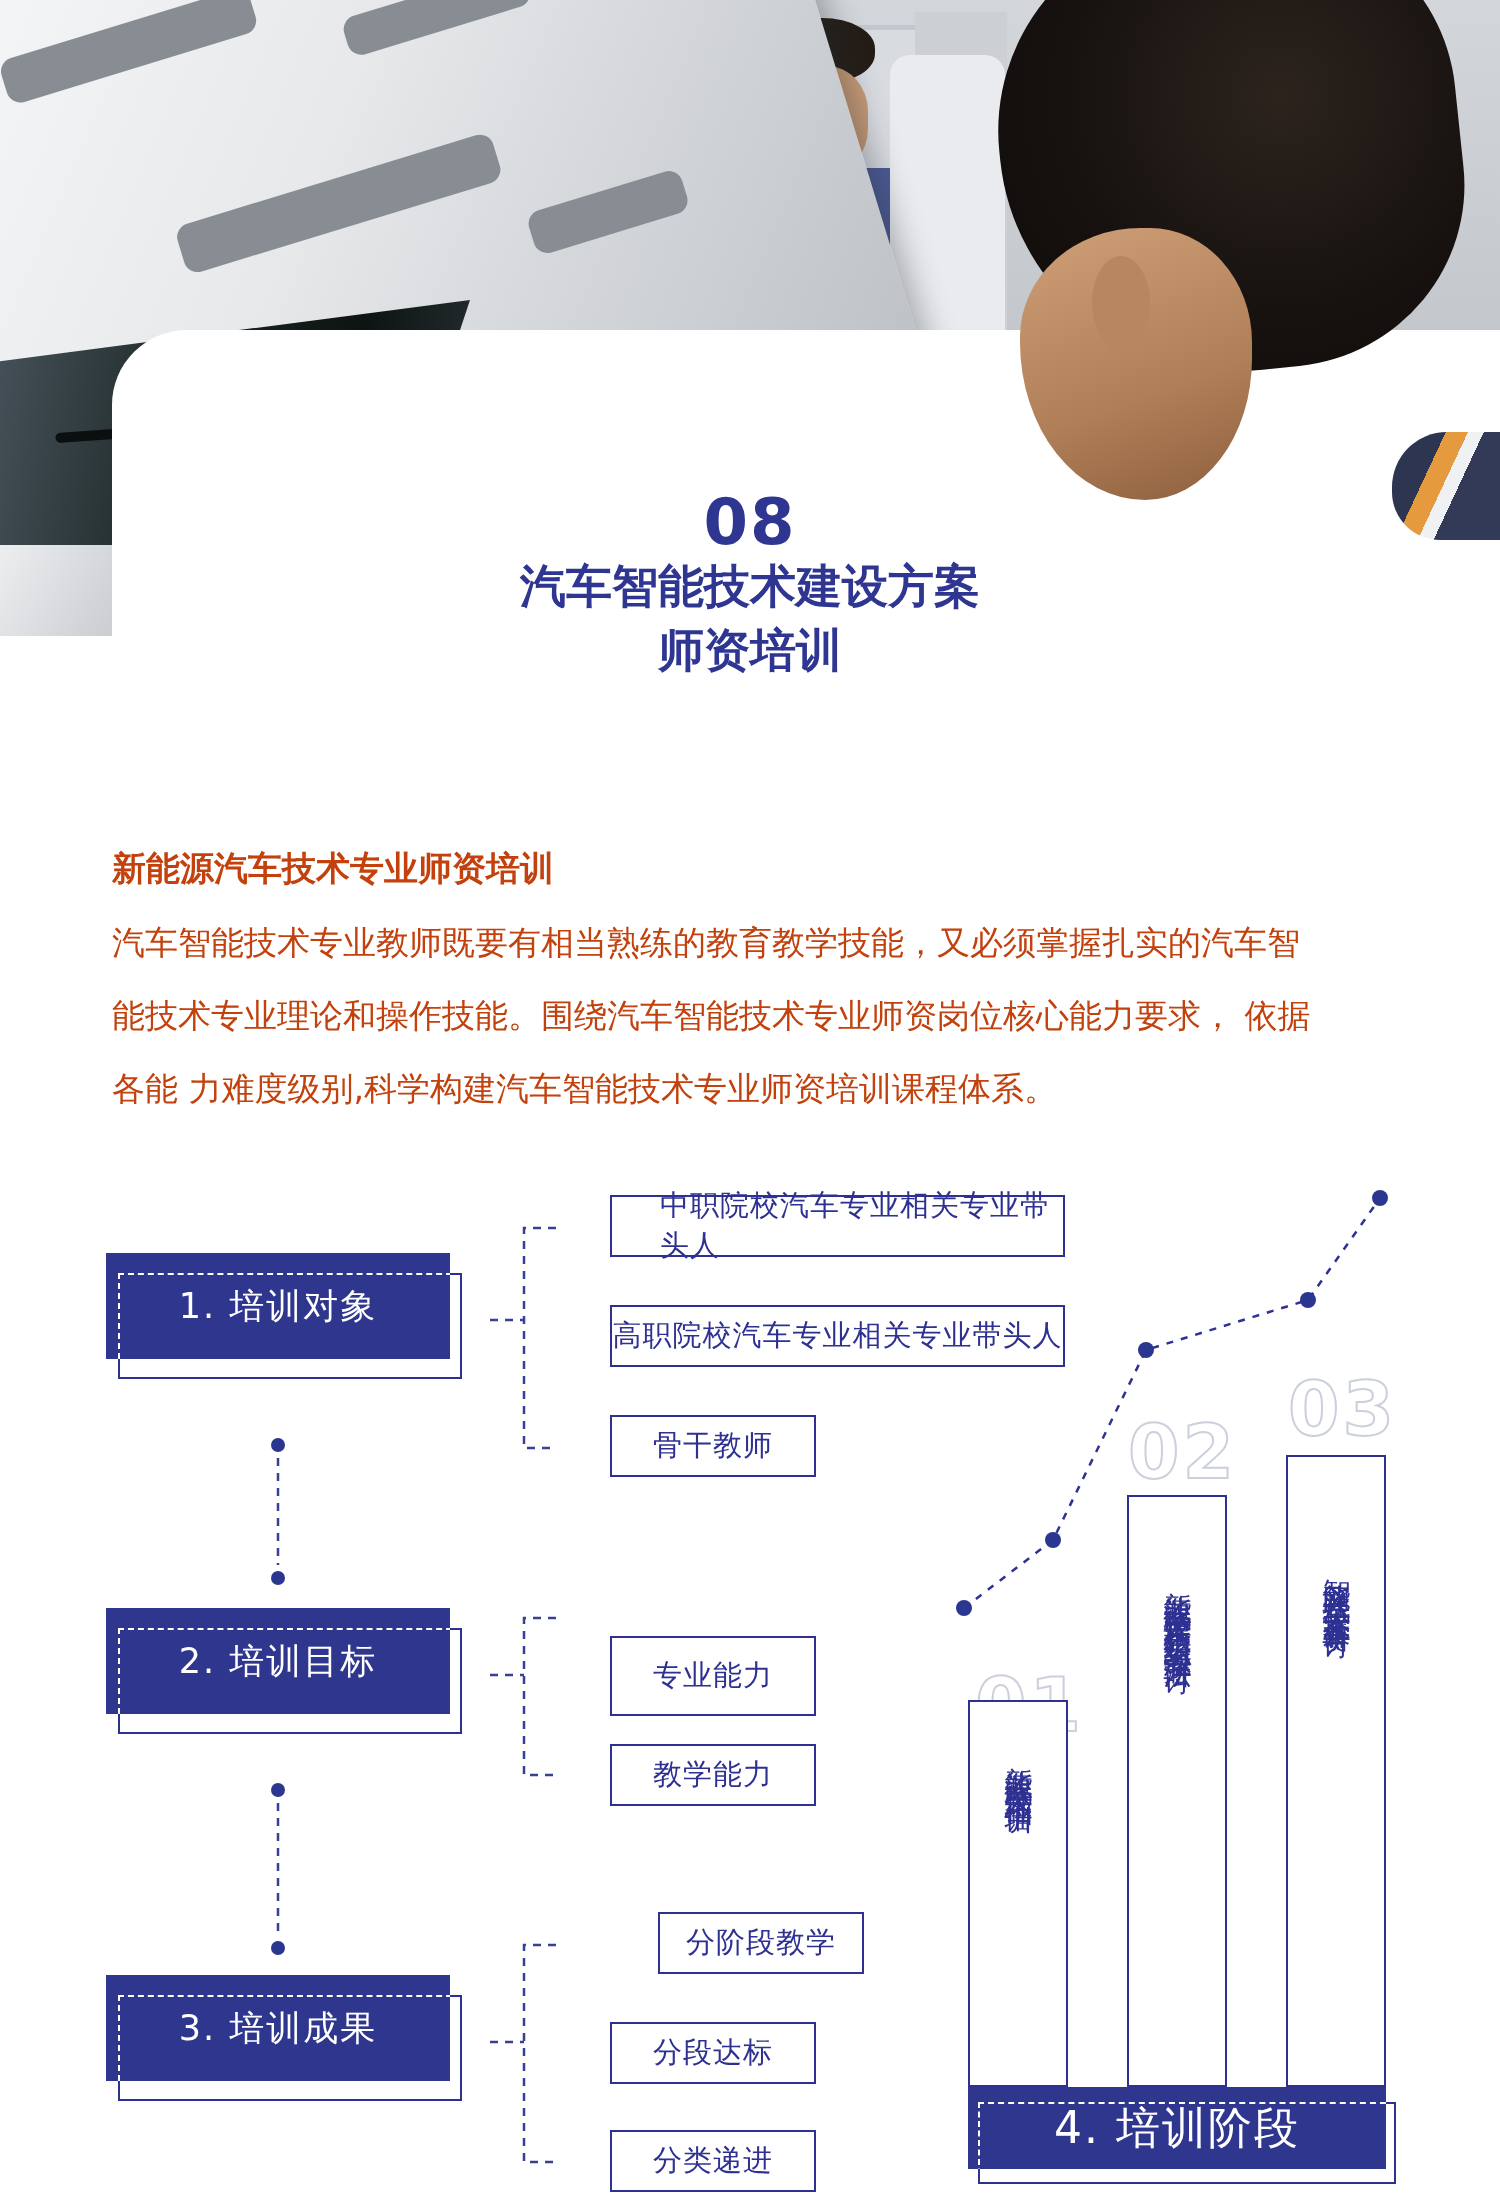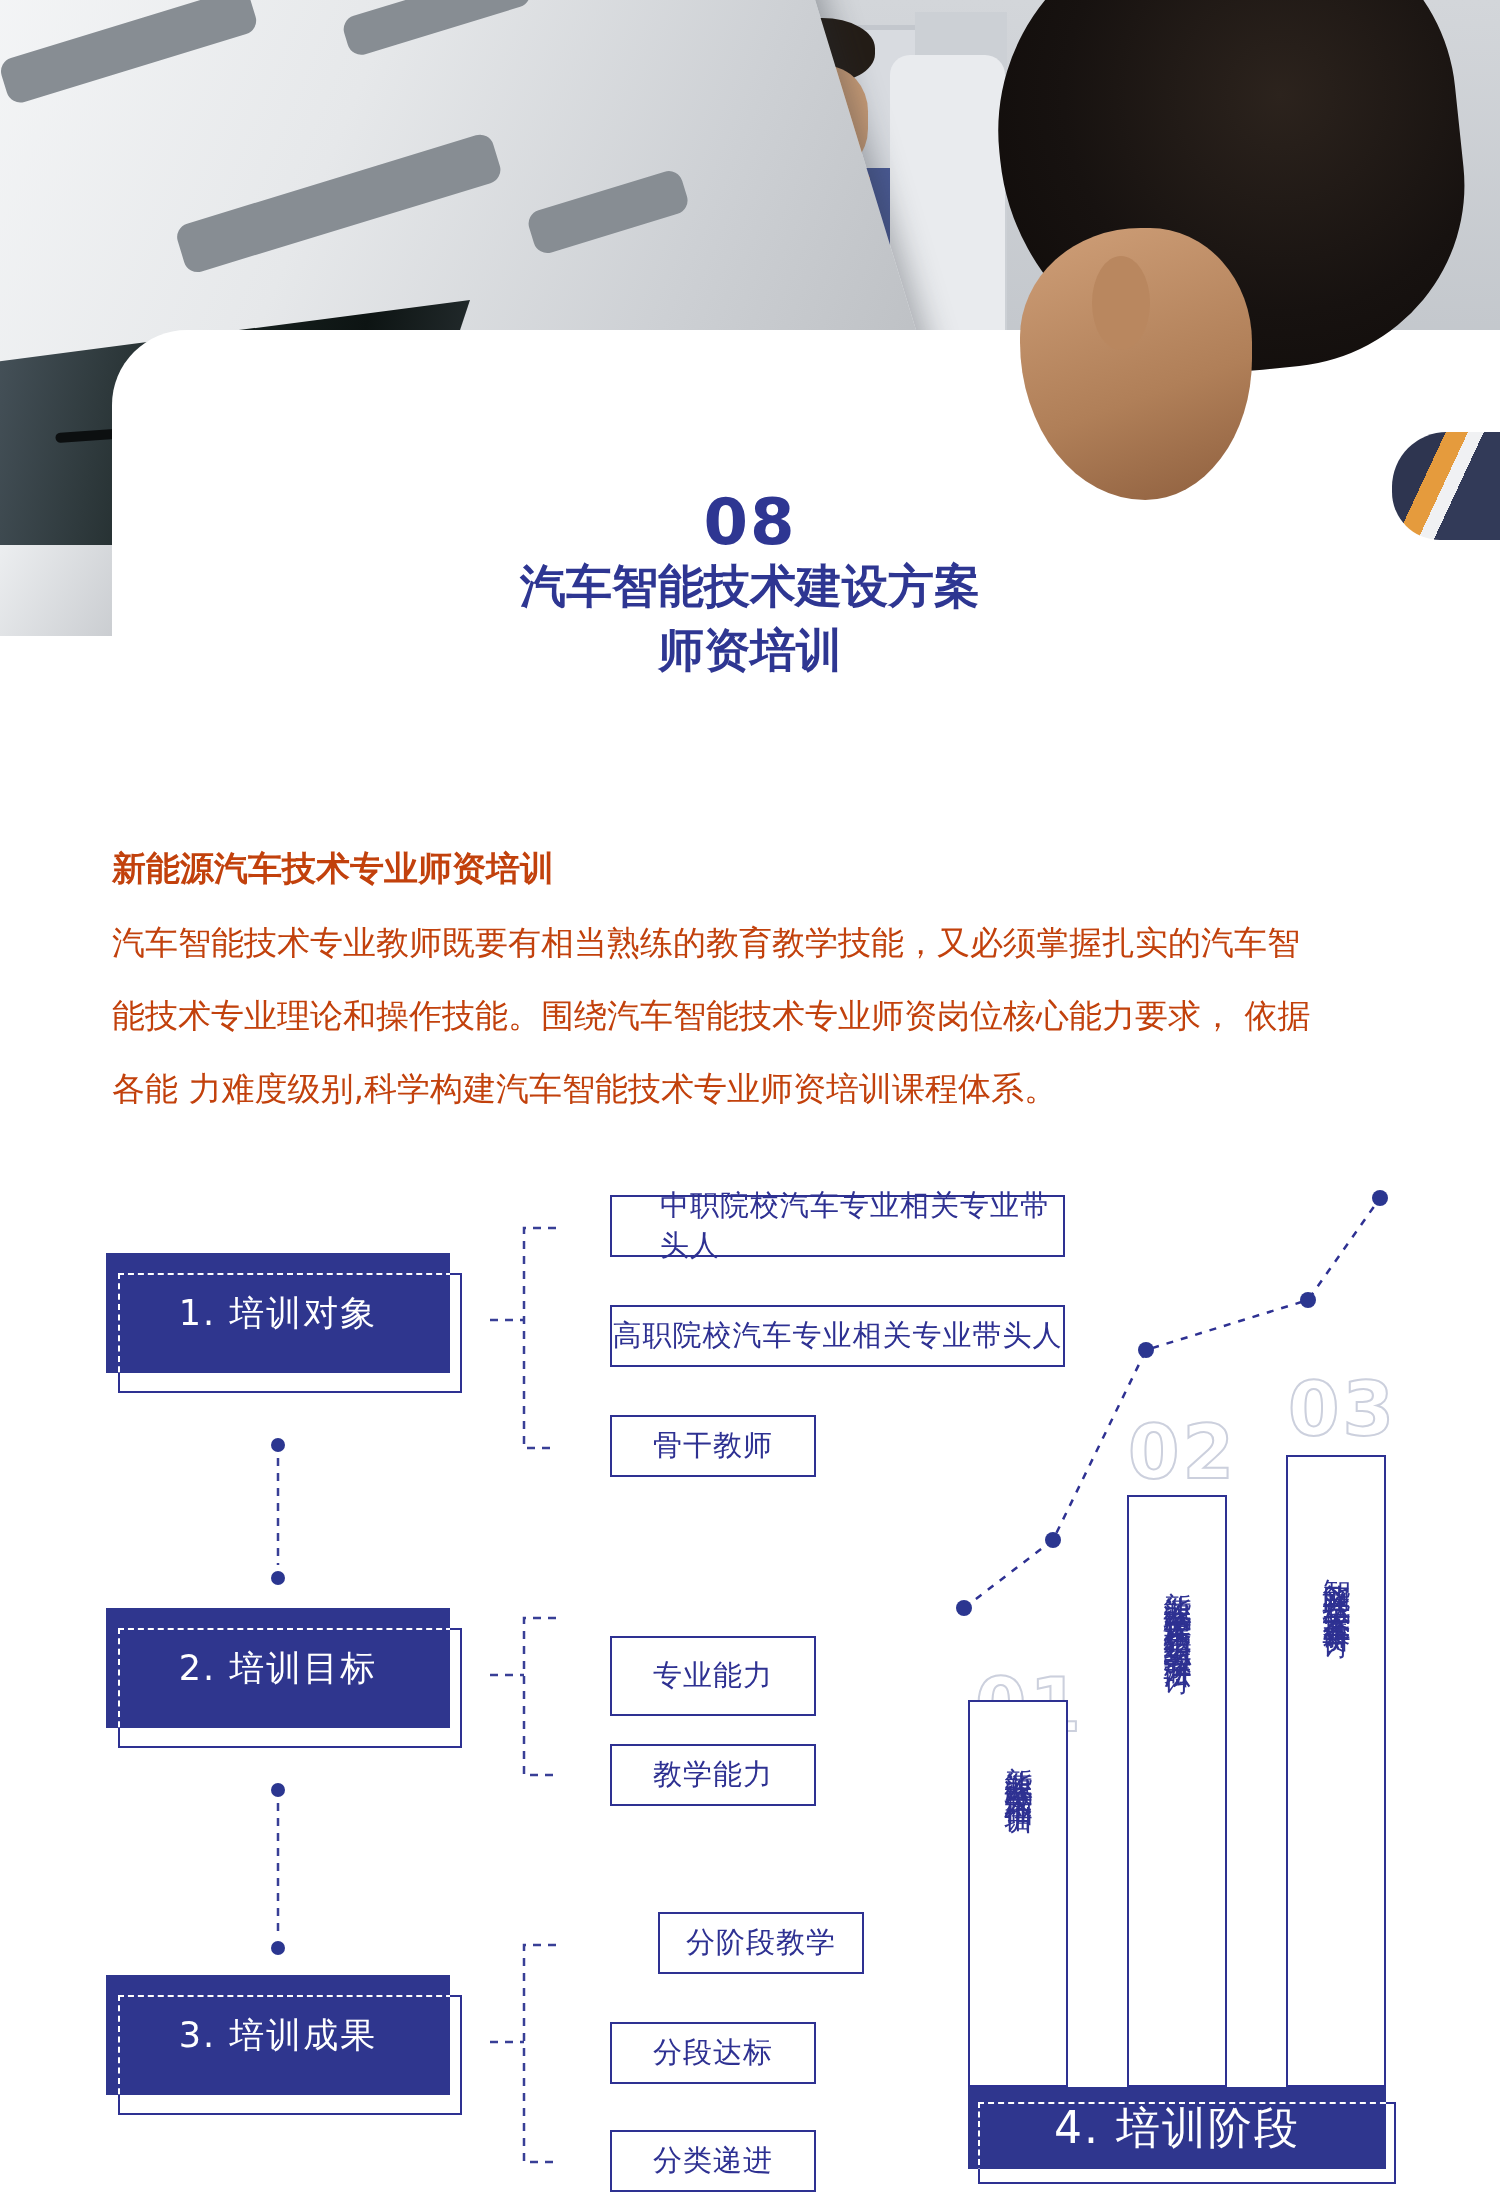--- a/index.html
+++ b/index.html
@@ -48,21 +48,21 @@
   .title-block{position:absolute;left:0;top:490px;width:1500px;text-align:center;z-index:12;color:#2e3692;}
   .title-num{font-size:64px;font-weight:800;letter-spacing:2px;line-height:1;}
   .title-line{font-size:46px;font-weight:800;line-height:64px;}
   .intro{position:absolute;left:112px;top:846px;width:1285px;z-index:12;color:#c2410c;}
   .intro h2{margin:0;font-size:34px;font-weight:800;line-height:1.3;}
   .intro p{margin:16px 0 0 0;font-size:33px;line-height:73px;white-space:pre-line;}
 
   
   .diagram{position:absolute;left:0;top:0;width:1500px;height:2211px;z-index:12;}
   .svg-overlay{position:absolute;left:0;top:1150px;width:1500px;height:1061px;}
-  .stage{position:absolute;width:344px;height:120px;}
+  .stage{position:absolute;width:344px;height:106px;}
   .stage .shadow{position:absolute;left:12px;top:20px;width:100%;height:100%;border:2px solid #2e3192;box-sizing:border-box;}
   .stage .fill{position:absolute;left:0;top:0;width:100%;height:100%;background:#2f368e;overflow:hidden;
                display:flex;align-items:center;justify-content:center;}
   .stage .dash{position:absolute;left:12px;top:20px;width:100%;height:100%;border:2px dashed #ffffff;box-sizing:border-box;}
   .stage .lbl{position:relative;color:#fff;font-size:35px;letter-spacing:2px;}
   .item{position:absolute;border:2px solid #2e3192;box-sizing:border-box;background:#fff;
         display:flex;align-items:center;justify-content:center;font-size:29px;letter-spacing:1px;color:#2e3192;}
   .bar{position:absolute;border:2px solid #2e3192;box-sizing:border-box;background:#fff;
        display:flex;justify-content:center;}
   .vtext{writing-mode:vertical-rl;text-orientation:upright;font-size:28px;letter-spacing:4px;color:#2e3192;}

